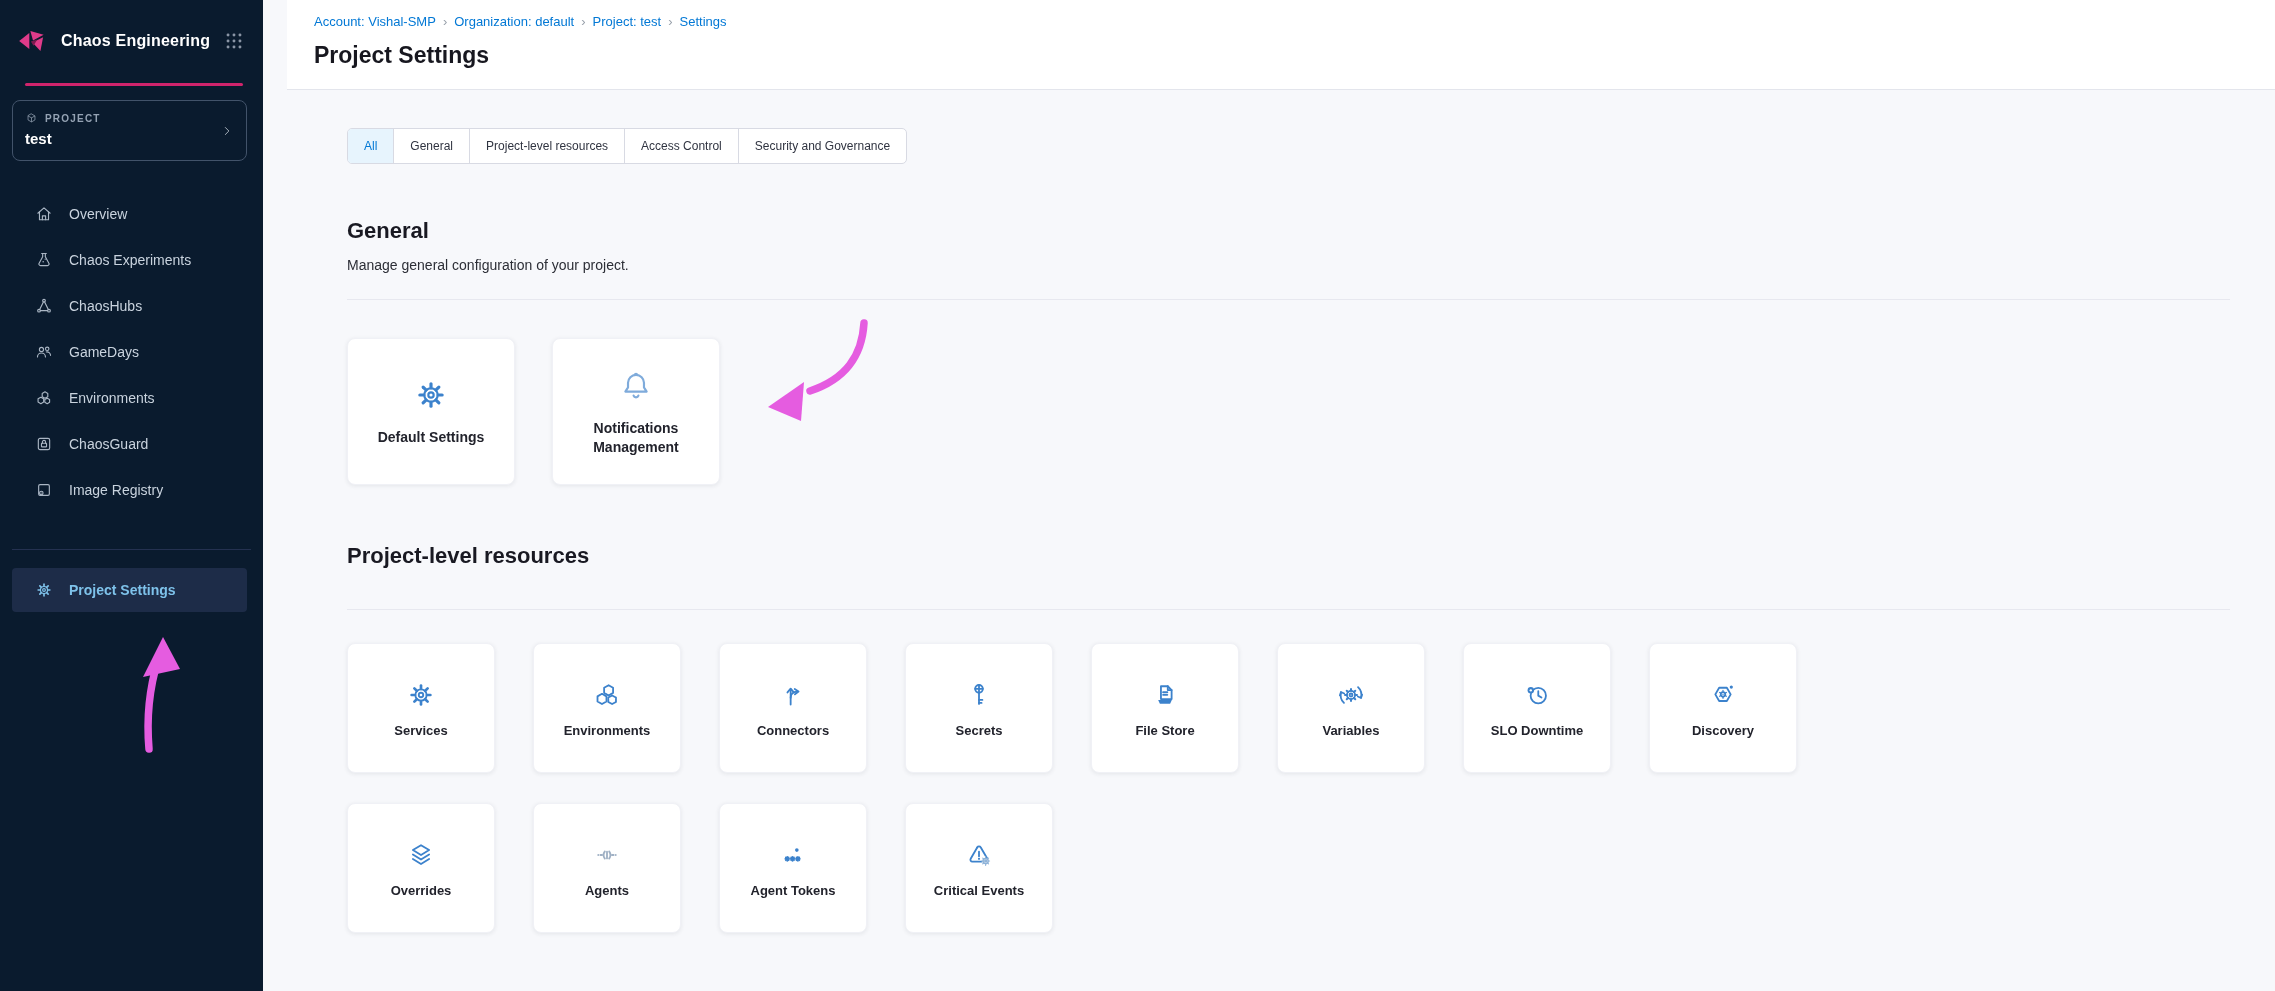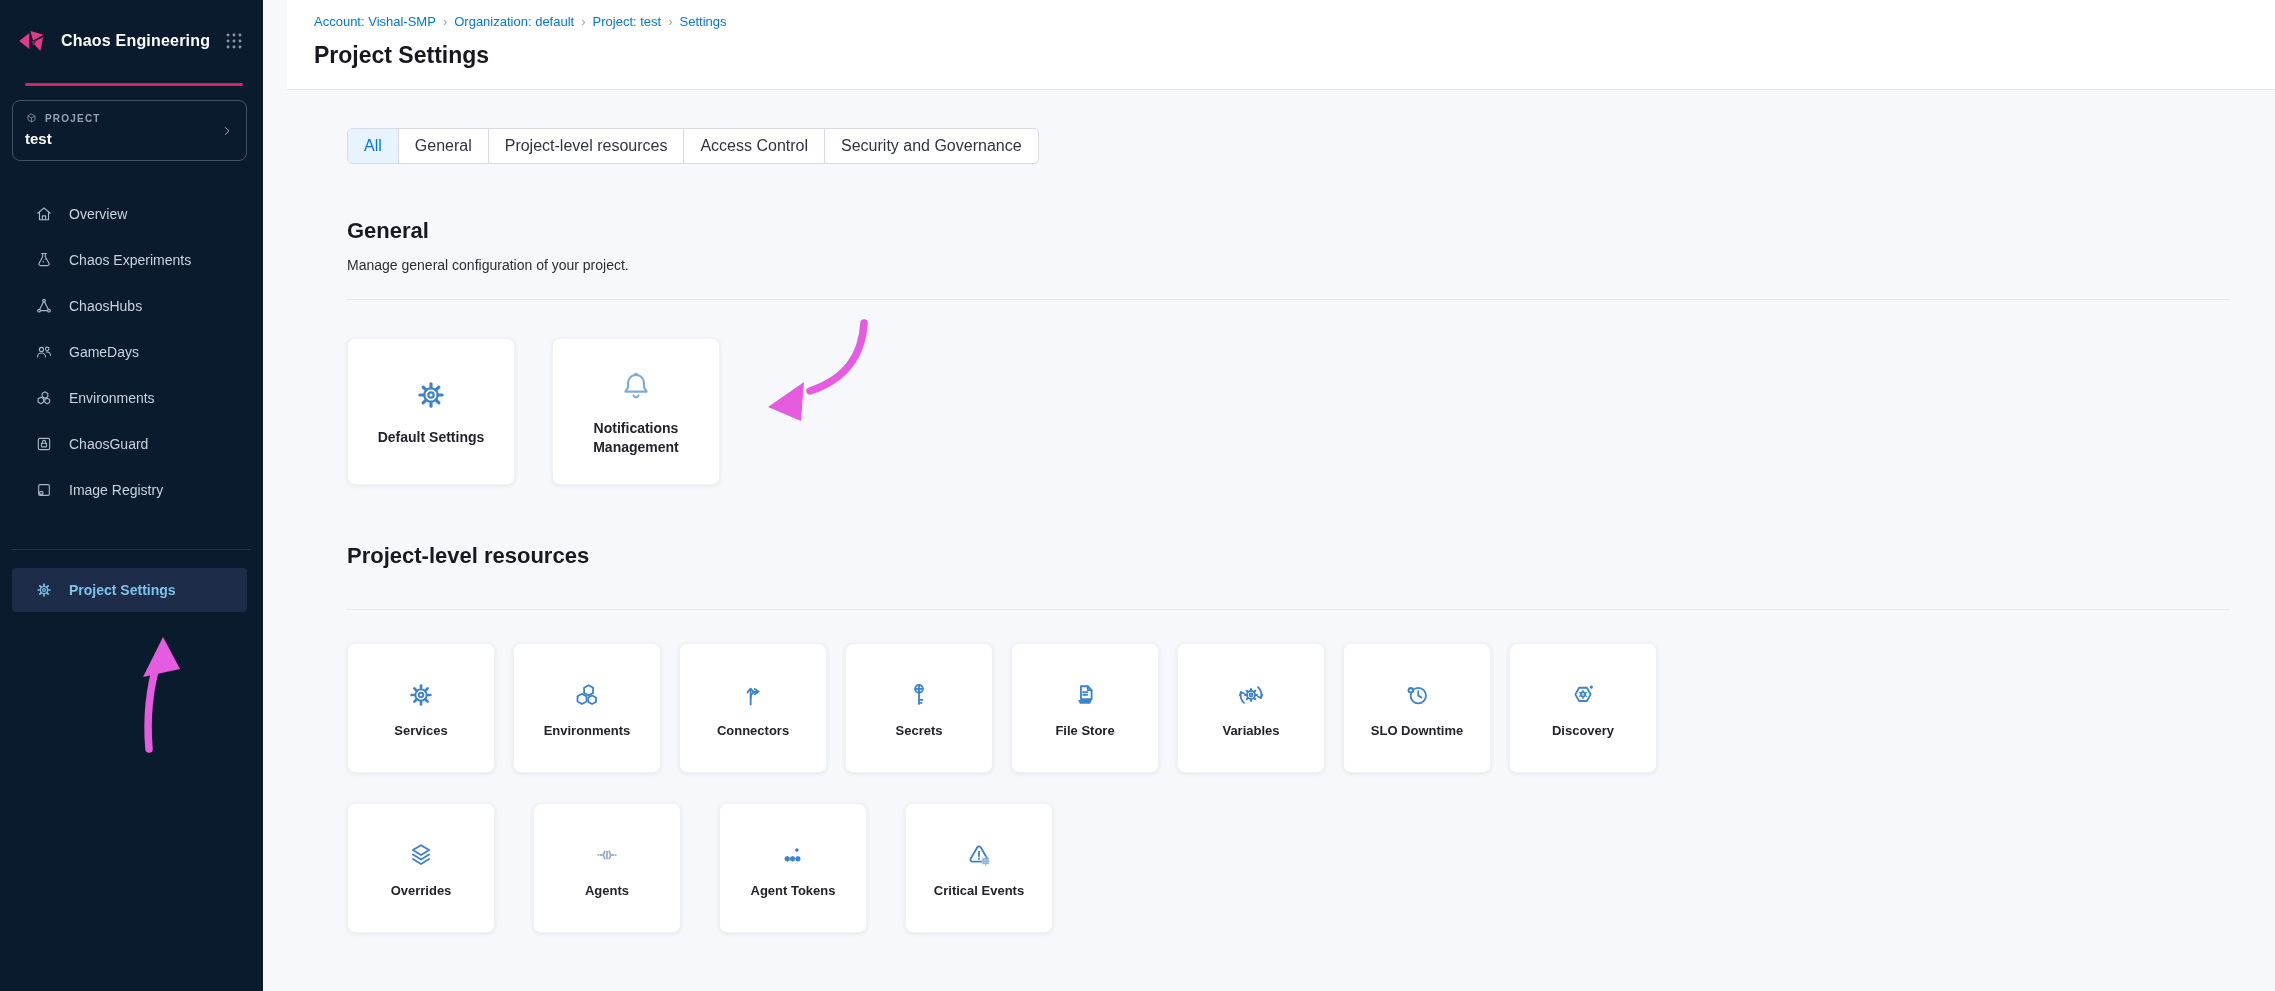--- a/index.html
+++ b/index.html
@@ -36,38 +36,38 @@
   
   .main{position:absolute;left:287px;right:0;top:0;bottom:0;background:#f7f8fb;}
   .page-header{background:#fff;border-bottom:1px solid #e3e5ec;padding:14px 0 19px 27px;}
   .breadcrumbs{font-size:13px;line-height:16px;}
   .crumb{color:var(--link-blue);text-decoration:none;cursor:pointer;}
   .crumb-sep{color:#98a0aa;margin:0 7px;font-size:13px;}
   .page-title{font-size:23px;font-weight:bold;color:#17171f;margin-top:10px;line-height:30px;}
   .content{padding:0 45px 0 60px;}
 
   .tabbar{display:inline-flex;margin-top:38px;background:#fff;border:1px solid #d8dae3;border-radius:5px;overflow:hidden;height:36px;align-items:stretch;}
-  .tab{display:flex;align-items:center;padding:0 16px;font-size:16px;color:#303441;border-left:1px solid #d8dae3;cursor:pointer;white-space:nowrap;}
+  .tab{display:flex;align-items:center;padding:0 16px;font-size:12px;color:#303441;border-left:1px solid #d8dae3;cursor:pointer;white-space:nowrap;}
   .tab:first-child{border-left:none;}
   .tab.active{background:#e7f4fd;color:var(--link-blue);}
 
   .section-title{font-size:22px;font-weight:bold;color:#191922;}
   .t-general{margin-top:54px;}
   .t-resources{margin-top:58px;}
   .section-subtitle{font-size:14px;color:#2c2e36;margin-top:13px;}
   .h-divider{height:1px;background:#e7e8ef;}
   .d-general{margin-top:26px;}
   .d-resources{margin-top:40px;}
 
   .cards-row{display:flex;gap:37px;margin-top:38px;}
   .card{background:#fff;border:1px solid #f0f1f6;border-radius:8px;box-shadow:0 1px 4px rgba(35,40,60,.09);display:flex;flex-direction:column;align-items:center;justify-content:center;cursor:pointer;}
   .g-card{width:168px;height:147px;gap:14px;}
   .g-card .icon{width:38px;height:38px;color:var(--icon-blue);}
   .g-card .card-label{font-size:14px;font-weight:bold;color:#22232c;text-align:center;line-height:1.35;padding:0 12px;}
-  .r-row1{display:flex;gap:18px;margin-top:33px;align-items:flex-end;}
+  .r-row1{display:flex;gap:38px;margin-top:33px;align-items:flex-end;}
   .r-row2{display:flex;gap:38px;margin-top:30px;}
   .r-card{min-width:148px;height:130px;padding:0 18px;gap:12px;}
   .r-card .icon{width:32px;height:32px;color:var(--icon-blue);}
   .r-card .card-label{font-size:13px;font-weight:bold;color:#22232c;text-align:center;white-space:nowrap;}
   .icon[data-name="bell-icon"]{color:#7fabdb;}
   .icon[data-name="agents-icon"]{color:#9fb0c4;}
 
   
   .annot-overlay{position:absolute;left:0;top:0;width:2275px;height:991px;pointer-events:none;z-index:10;}
 </style>

